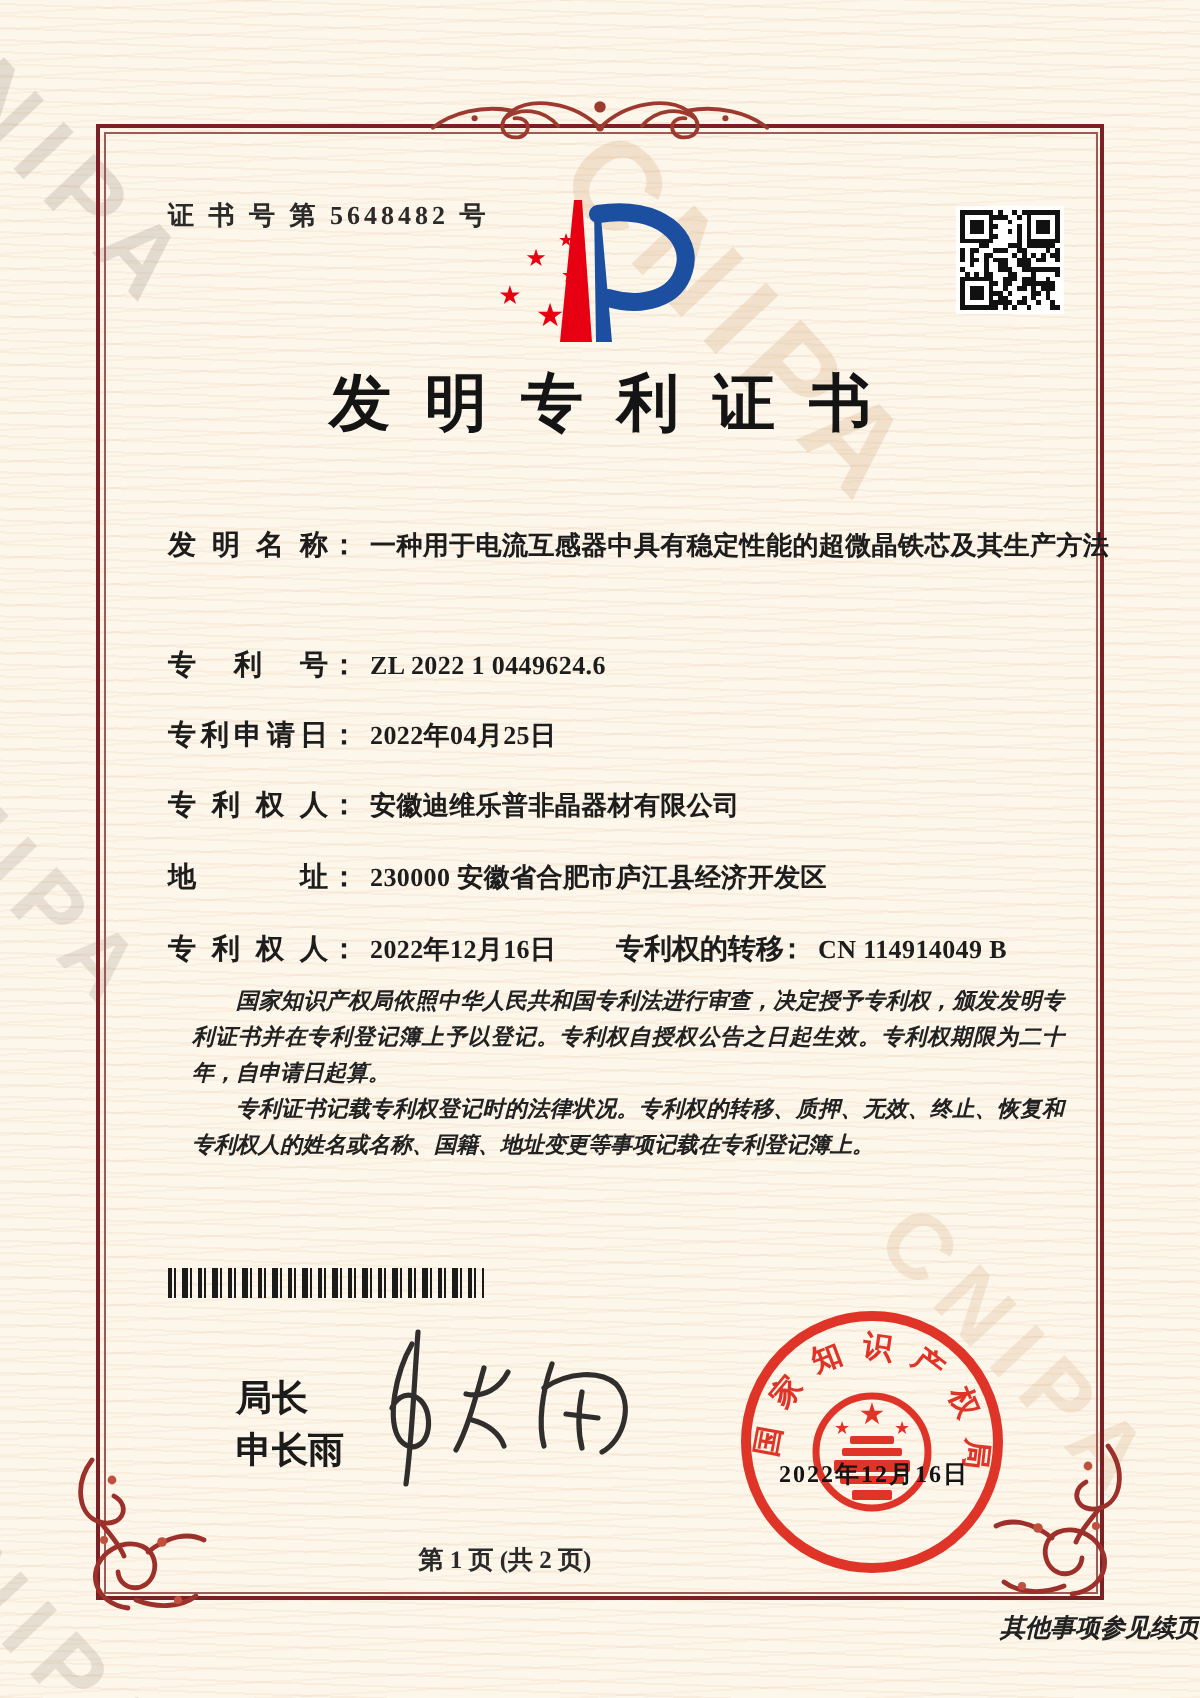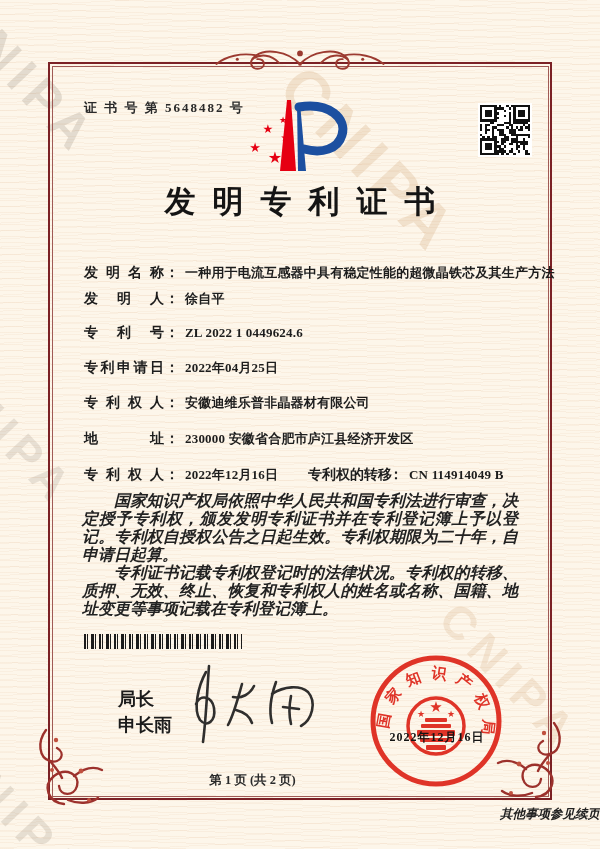--- a/index.html
+++ b/index.html
@@ -32,21 +32,21 @@
   .title{position:absolute;left:0;top:181px;width:600px;text-align:center;font-size:31px;font-weight:700;
          letter-spacing:17px;padding-left:17px;box-sizing:border-box;color:#141414;}
   
   .row{position:absolute;left:84px;width:480px;white-space:nowrap;font-size:13px;}
   .lbl{display:inline-block;width:80px;text-align:justify;text-align-last:justify;font-size:14px;font-weight:700;vertical-align:bottom;}
   .colon{font-weight:700;font-size:14px;margin:0 6px 0 1px;}
   .val{font-size:13px;font-weight:700;letter-spacing:.2px;}
   .r1{top:264px}.r2{top:290px}.r3{top:324px}.r4{top:359px}.r5{top:394px}.r6{top:430px}.r7{top:466px}
   .pair2{position:absolute;left:224px;top:0;}
   
-  .legal{position:absolute;left:82px;top:492px;width:436px;font-size:16px;line-height:18px;
+  .legal{position:absolute;left:96px;top:492px;width:436px;font-size:11px;line-height:18px;
          font-style:italic;font-weight:600;text-align:justify;color:#222;}
   .legal p{margin:0;text-indent:2em;}
   
   .barcode{position:absolute;left:84px;top:634px;width:158px;height:15px;
     background:repeating-linear-gradient(90deg,#1b1b1b 0 2px,rgba(0,0,0,0) 2px 3px,#1b1b1b 3px 4px,rgba(0,0,0,0) 4px 7px,#1b1b1b 7px 10px,rgba(0,0,0,0) 10px 11px,#1b1b1b 11px 12px,rgba(0,0,0,0) 12px 15px);}
   
   .signer{position:absolute;left:84px;top:686px;font-family:"Liberation Sans","DejaVu Sans",sans-serif;
           font-size:18px;font-weight:700;line-height:26px;color:#1b1b1b;margin-left:34px;}
   .signature{position:absolute;left:176px;top:662px;width:150px;height:85px;}
   
@@ -290,23 +290,20 @@
         <rect x="19" y="20" width="1" height="1" fill="#111"></rect>
         <rect x="20" y="20" width="1" height="1" fill="#111"></rect>
       </svg>
   </div>
 
   <div class="title">发明专利证书</div>
 
   <div class="row r1">
     <span class="lbl">发明名称</span><span class="colon">：</span><span class="val">一种用于电流互感器中具有稳定性能的超微晶铁芯及其生产方法</span>
   </div>
-  <div class="row r2">
-    <span class="lbl">发明人</span><span class="colon">：</span><span class="val">徐自平</span>
-  </div>
   <div class="row r3">
     <span class="lbl">专利号</span><span class="colon">：</span><span class="val">ZL 2022 1 0449624.6</span>
   </div>
   <div class="row r4">
     <span class="lbl">专利申请日</span><span class="colon">：</span><span class="val">2022年04月25日</span>
   </div>
   <div class="row r5">
     <span class="lbl">专利权人</span><span class="colon">：</span><span class="val">安徽迪维乐普非晶器材有限公司</span>
   </div>
   <div class="row r6">

